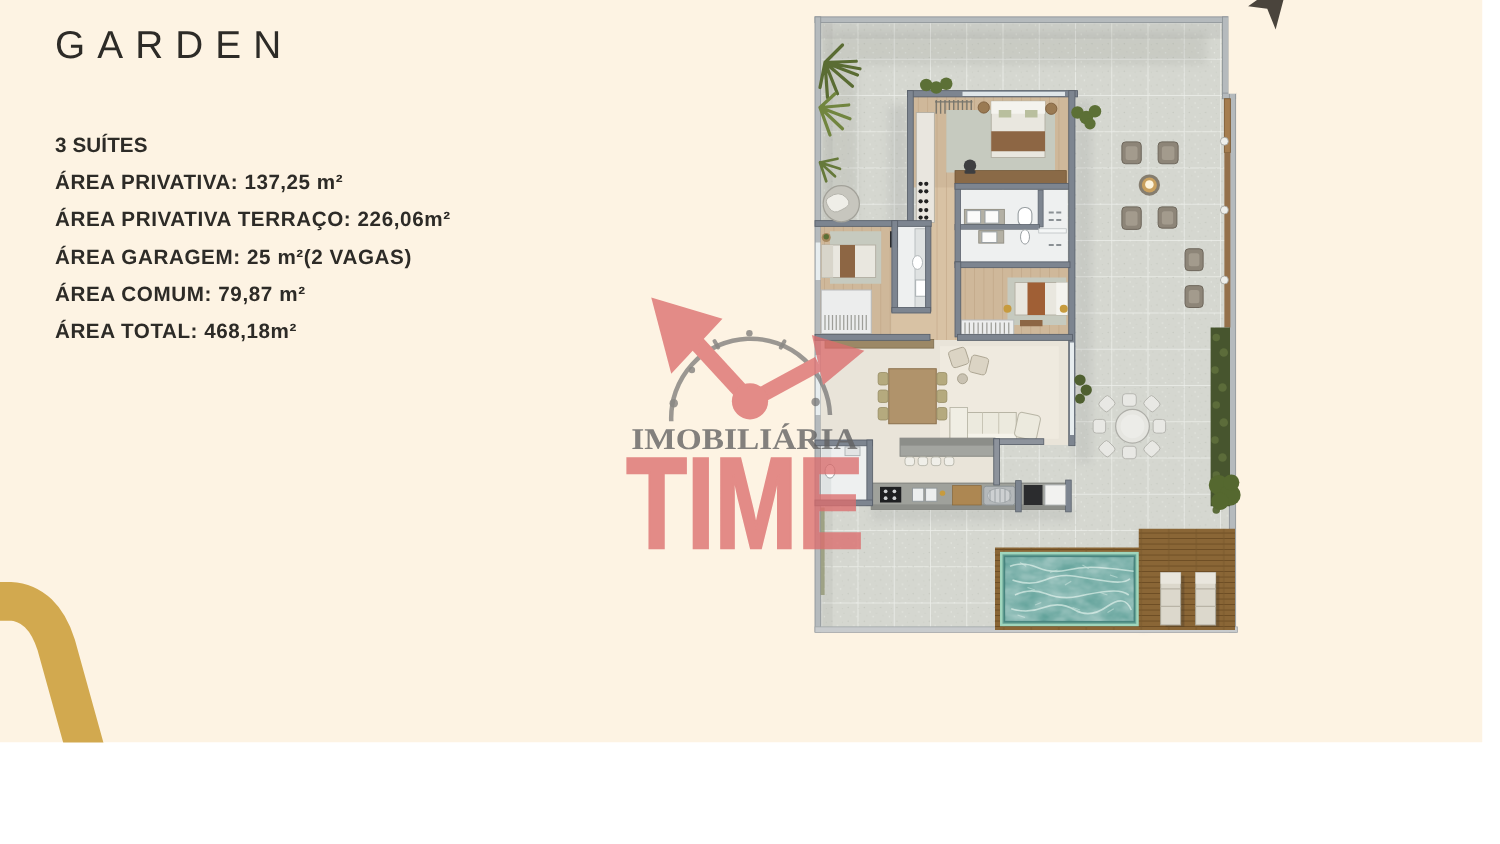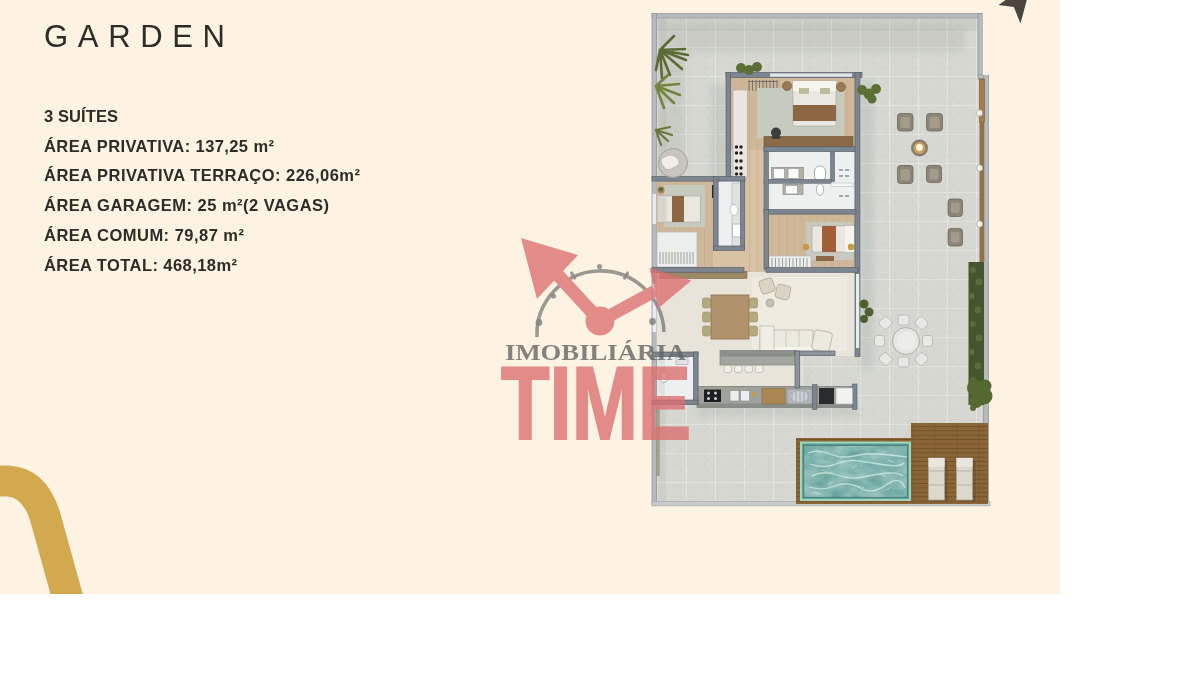--- a/index.html
+++ b/index.html
@@ -1,16 +1,16 @@
 <!DOCTYPE html>
 <html><head>
 <meta charset="utf-8">
 <style>
   html,body{margin:0;padding:0;background:#ffffff;}
-  .page{position:relative;width:1060px;height:675px;overflow:hidden;background:#ffffff;font-family:"Liberation Sans",sans-serif;}
+  .page{position:relative;width:1200px;height:675px;overflow:hidden;background:#ffffff;font-family:"Liberation Sans",sans-serif;}
   svg{display:block;}
 </style>
 </head>
 <body>
 <div class="page">
 <svg width="1200" height="675" viewBox="0 0 1200 675">
 <defs>
   <pattern id="tile" width="29" height="29" patternUnits="userSpaceOnUse" patternTransform="translate(19,18)">
     <rect width="29" height="29" fill="#d5d7d0"></rect>
     <path d="M0 0H29M0 0V29" stroke="#edefeb" stroke-width="1.2" fill="none"></path>

